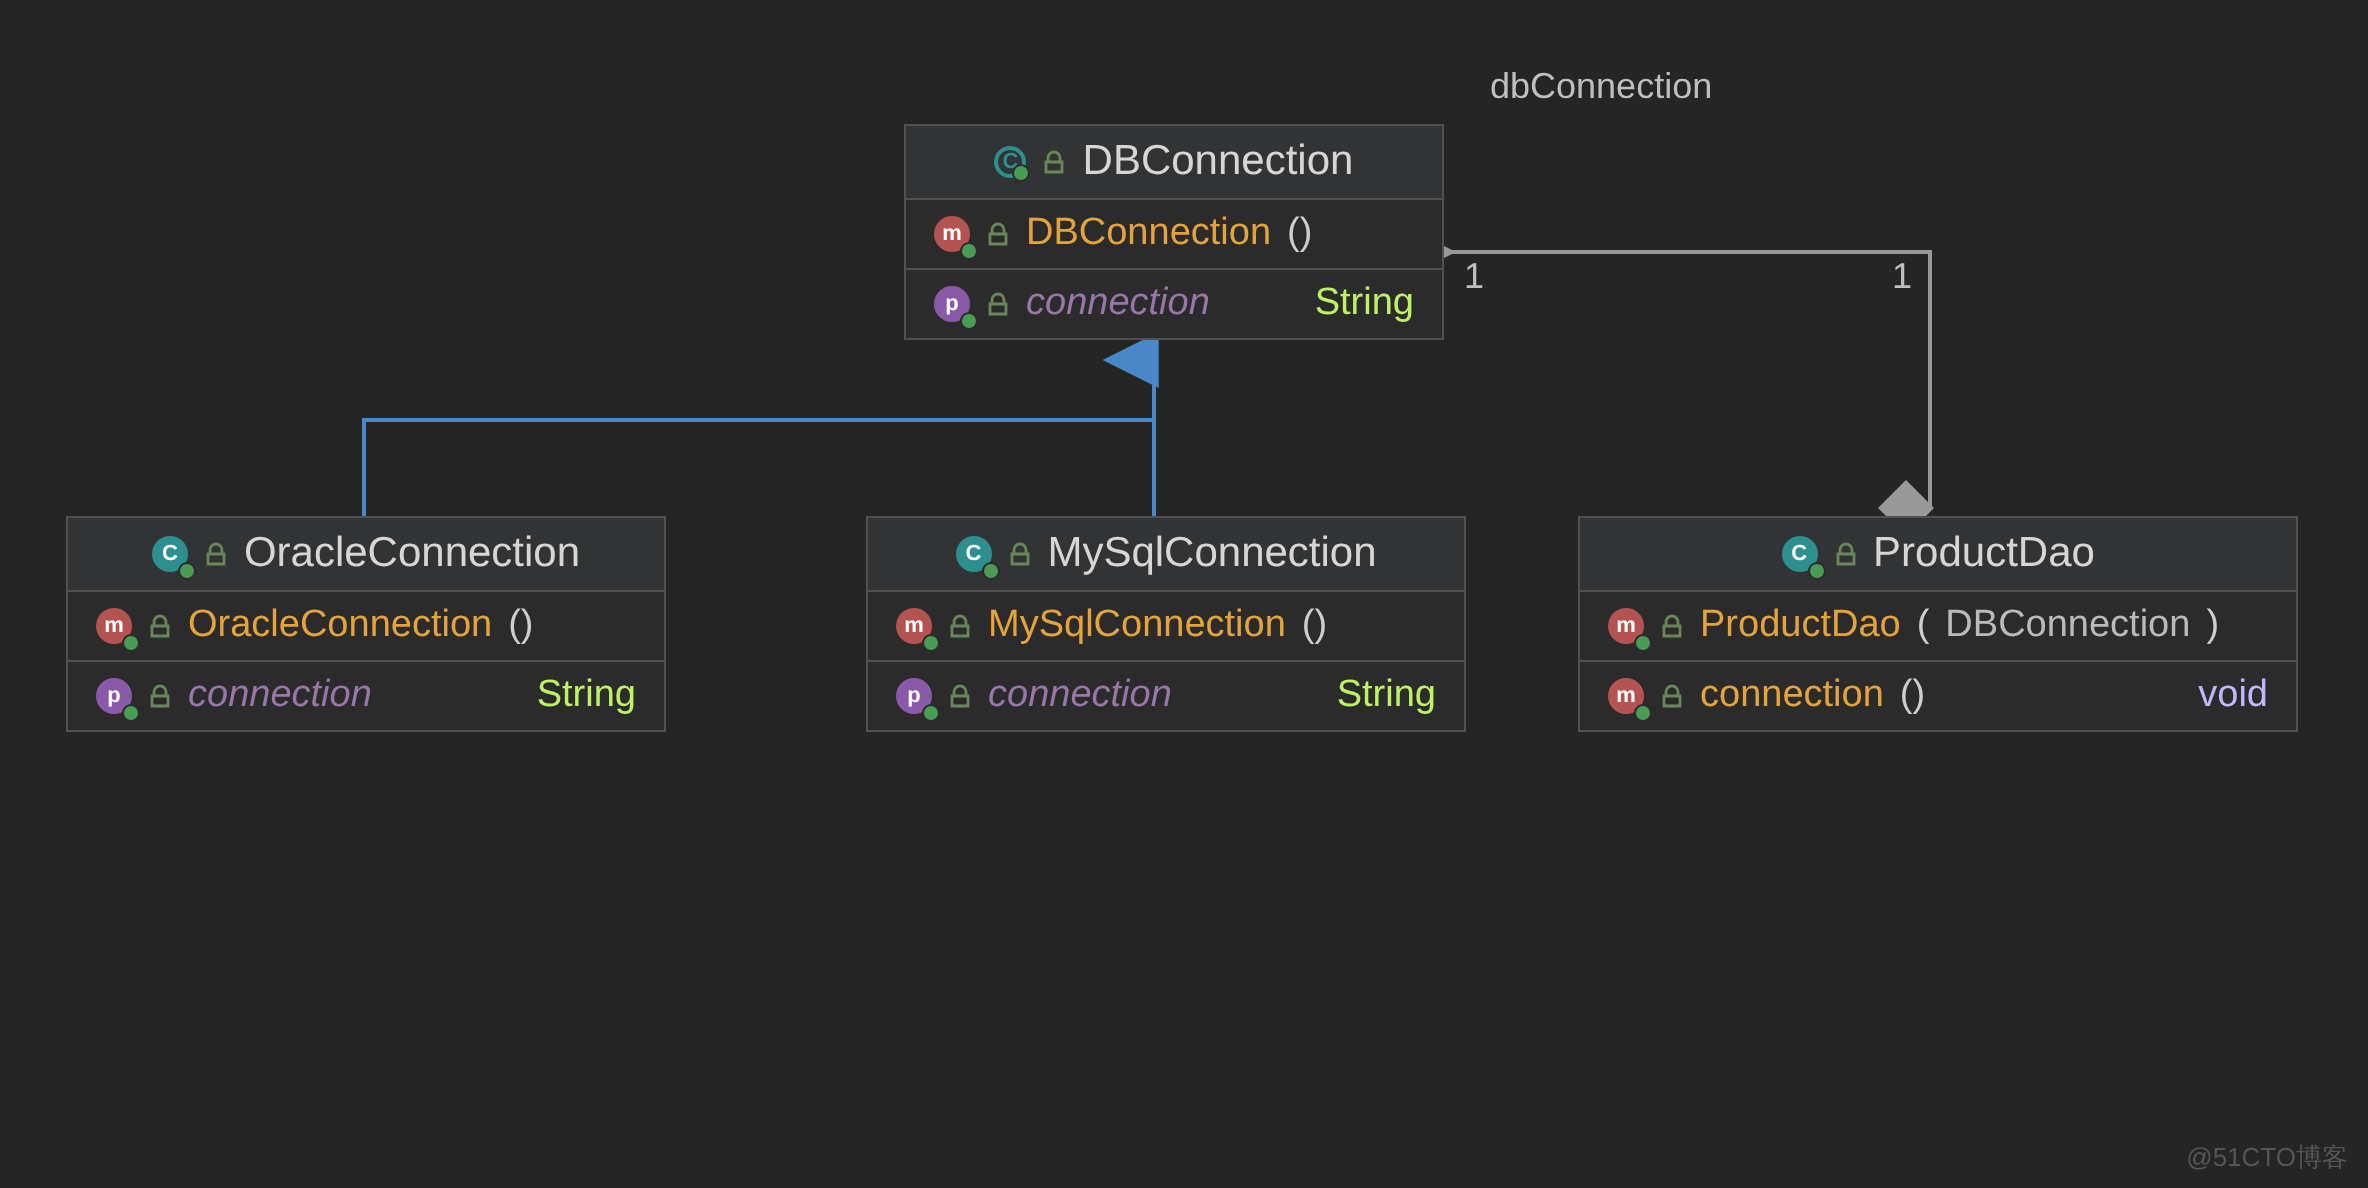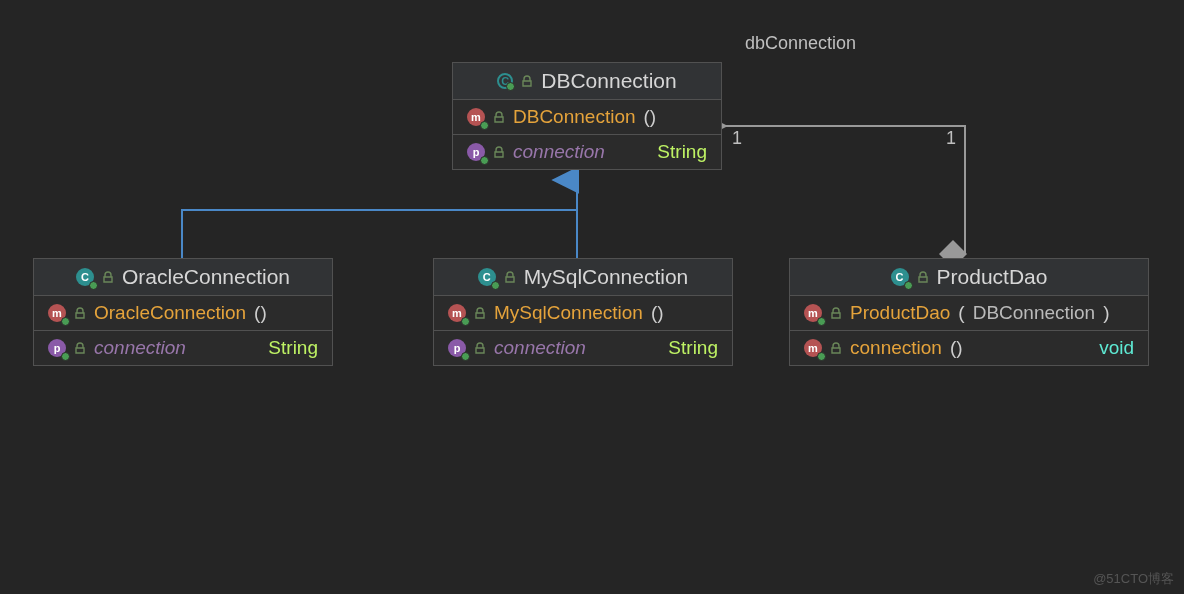--- a/index.html
+++ b/index.html
@@ -66,21 +66,21 @@
   .lock {
     width: 12px; height: 12px;
     flex: 0 0 auto;
   }
   .lock svg { display: block; }
   .member-name { color: #e5a33b; }
   .prop-name { color: #9876aa; font-style: italic; }
   .type-name { color: #bef264; }
   .paren { color: #cecece; }
   .param-type { color: #bababa; }
-  .ret-void { color: #5eead4; }
+  .ret-void { color: #c4b5fd; }
   .flex-spacer { flex: 1; }
   .assoc-label {
     position: absolute;
     color: #bfbfbf;
     font-size: 18px;
   }
   .watermark {
     position: absolute;
     right: 10px; bottom: 6px;
     font-size: 13px;

